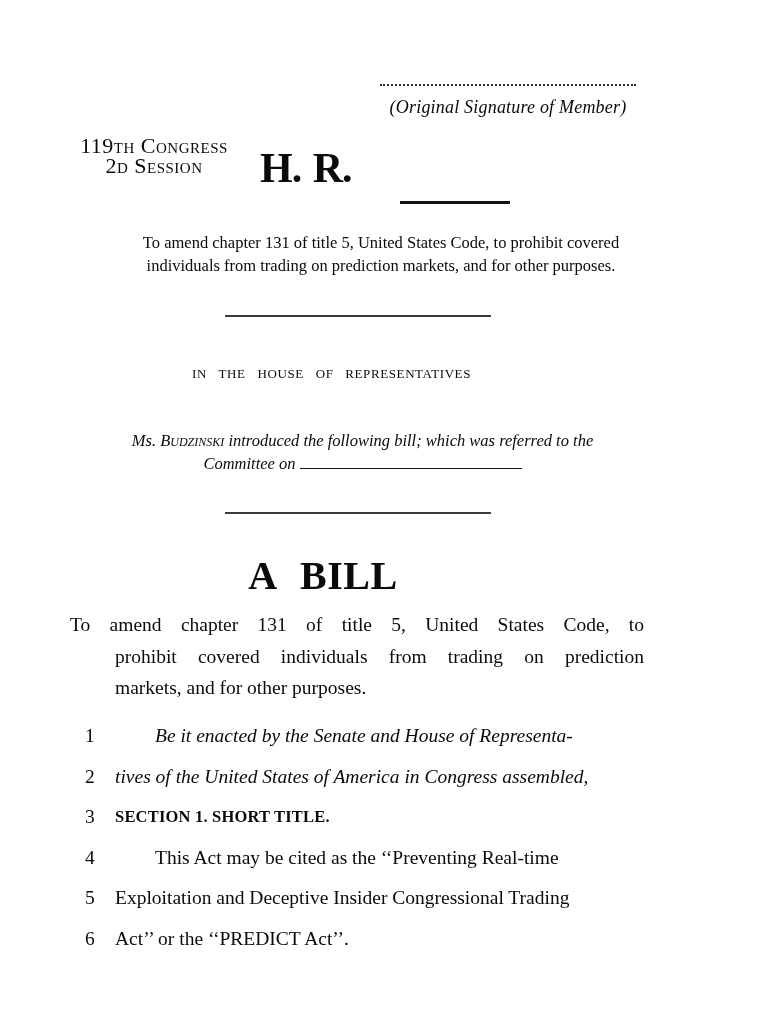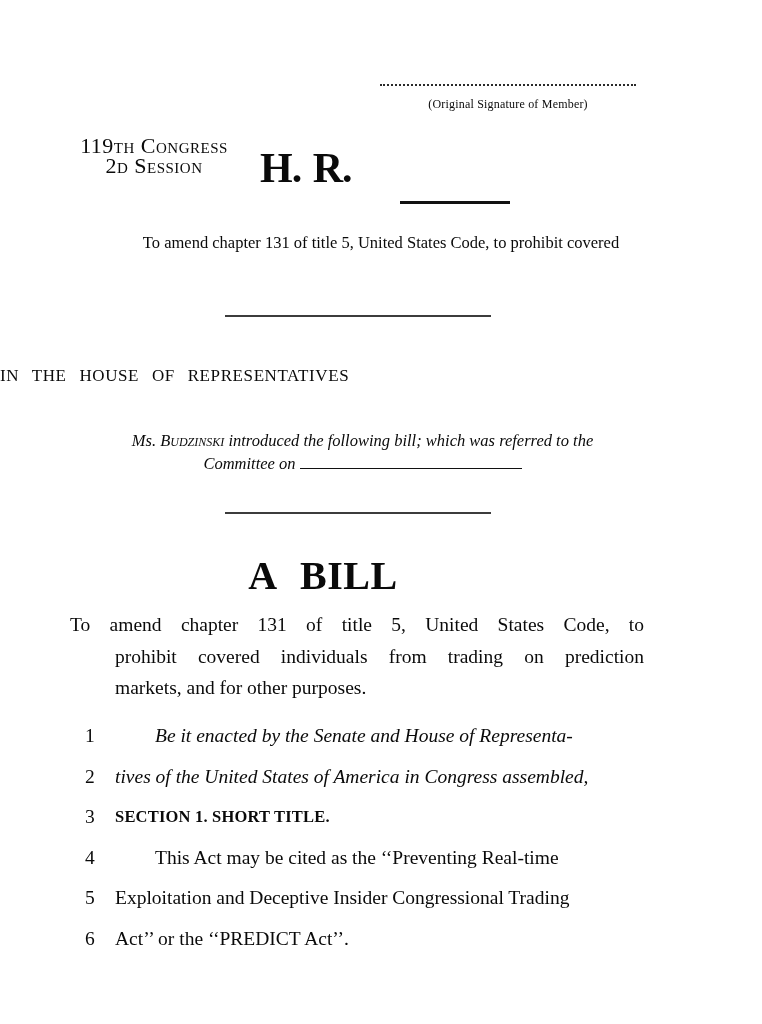--- a/index.html
+++ b/index.html
@@ -7,37 +7,37 @@
     position:relative;
     width:762px;height:1024px;
     background:#ffffff;
     color:#0a0a0a;
     font-family:"Liberation Serif","DejaVu Serif",serif;
     overflow:hidden;
   }
   
   .sig-block{position:absolute;left:380px;top:84px;width:256px;text-align:center;}
   .sig-dotline{border-top:2px dotted #2a2a2a;height:0;width:100%;}
-  .sig-caption{margin-top:11px;font-size:12px;letter-spacing:0.2px;}
+  .sig-caption{margin-top:11px;font-size:18px;letter-spacing:0.2px;font-style:italic;}
   
   .congress-block{position:absolute;left:68px;top:136px;width:172px;text-align:center;
     font-size:22px;font-variant:small-caps;letter-spacing:0.5px;line-height:20px;}
   .hr-title{position:absolute;left:260px;top:138px;font-size:42px;font-weight:bold;
     letter-spacing:-1px;word-spacing:2px;line-height:60px;}
   .hr-blank{position:absolute;left:400px;top:201px;width:110px;border-top:3px solid #111;}
   
   .preamble{position:absolute;left:93px;top:231px;width:576px;text-align:center;
     font-size:16.5px;line-height:23px;}
   
   .rule{position:absolute;border-top:2px solid #3c3c3c;width:266px;left:225px;}
   .rule1{top:315px;}
   .rule2{top:512px;}
   
-  .chamber{position:absolute;left:0;top:366px;width:663px;
-    font-size:17px;letter-spacing:0.6px;word-spacing:8px;}
+  .chamber{position:absolute;left:0;top:366px;width:663px;text-align:center;
+    font-size:13px;letter-spacing:0.6px;word-spacing:8px;}
   
   .intro{position:absolute;left:75px;top:429px;width:575px;text-align:center;
     font-size:16.5px;line-height:23px;font-style:italic;}
   .smallcaps{font-variant:small-caps;}
   .committee-blank{display:inline-block;width:222px;border-bottom:1.5px solid #111;
     height:14px;vertical-align:baseline;margin-left:4px;}
   
   .a-bill{position:absolute;left:0;top:552px;width:646px;text-align:center;
     font-size:40px;font-weight:bold;word-spacing:14px;letter-spacing:0.5px;}
   
@@ -68,20 +68,21 @@
   <div class="congress-block">
     <div>119th Congress</div>
     <div>2d Session</div>
   </div>
 
   <div class="hr-title">H. R.</div>
   <div class="hr-blank"></div>
 
   <div class="preamble">
       <div>To amend chapter 131 of title 5, United States Code, to prohibit covered</div>
+      <div>individuals from trading on prediction markets, and for other purposes.</div>
     </div>
 
   <div class="rule rule1"></div>
 
   <div class="chamber">IN THE HOUSE OF REPRESENTATIVES</div>
 
   <div class="intro">
     <span>Ms. </span><span class="smallcaps">Budzinski</span><span> introduced the following bill; which was referred to the</span><br>
     <span>Committee on</span><span class="committee-blank"></span>
   </div>

